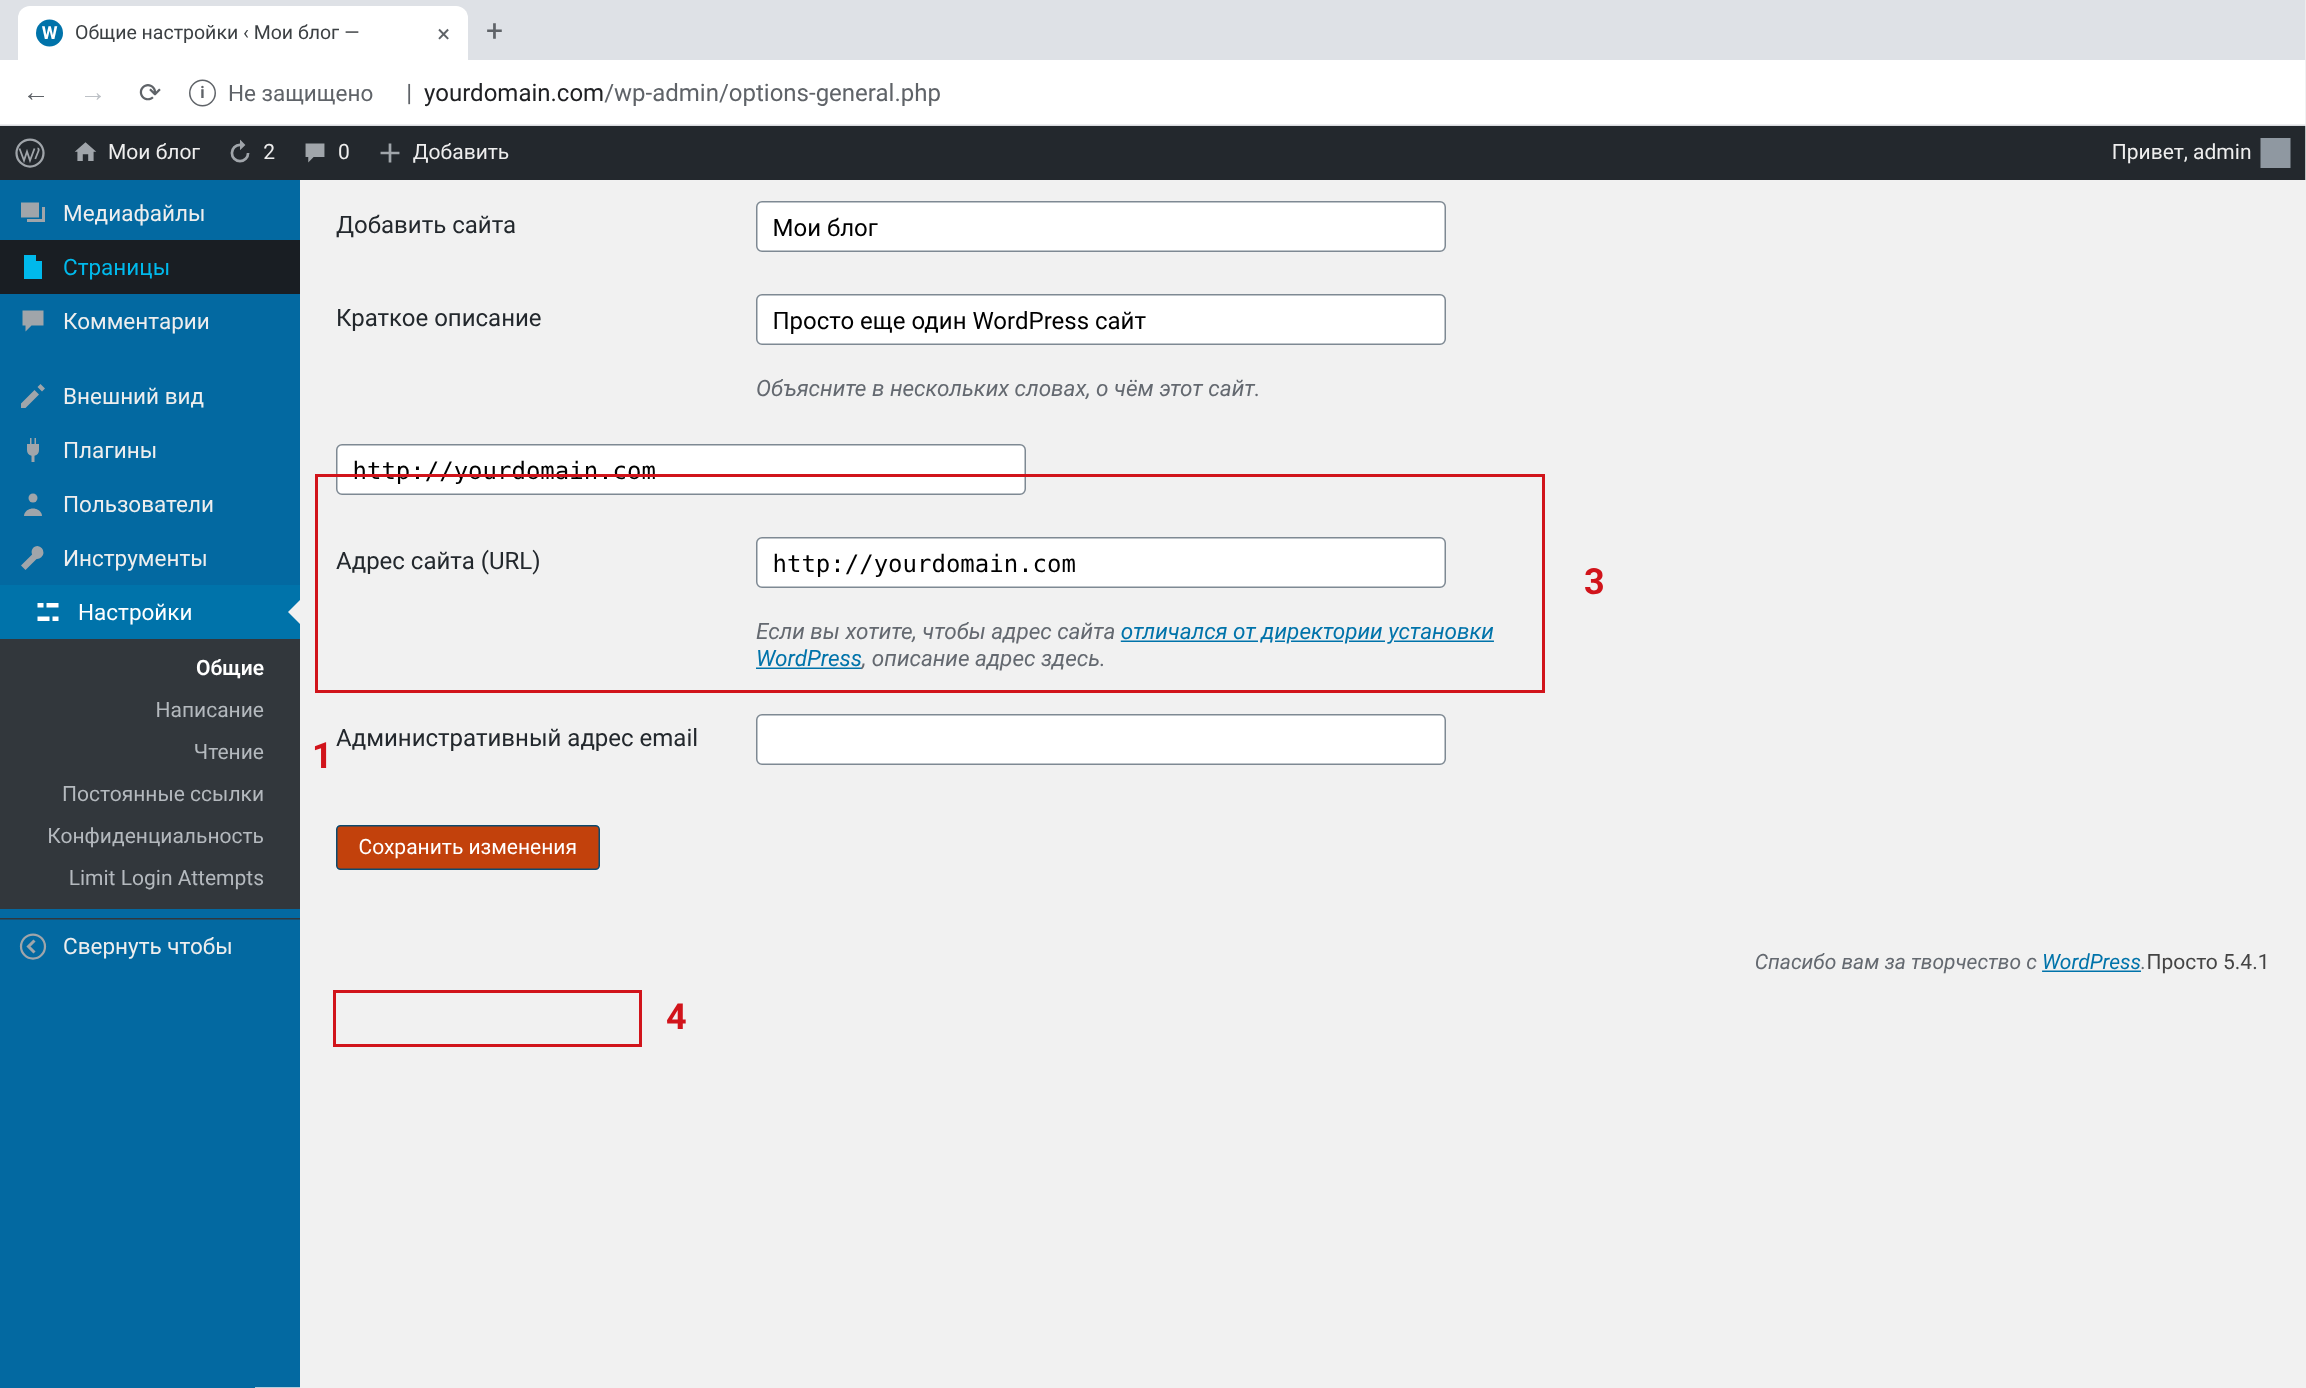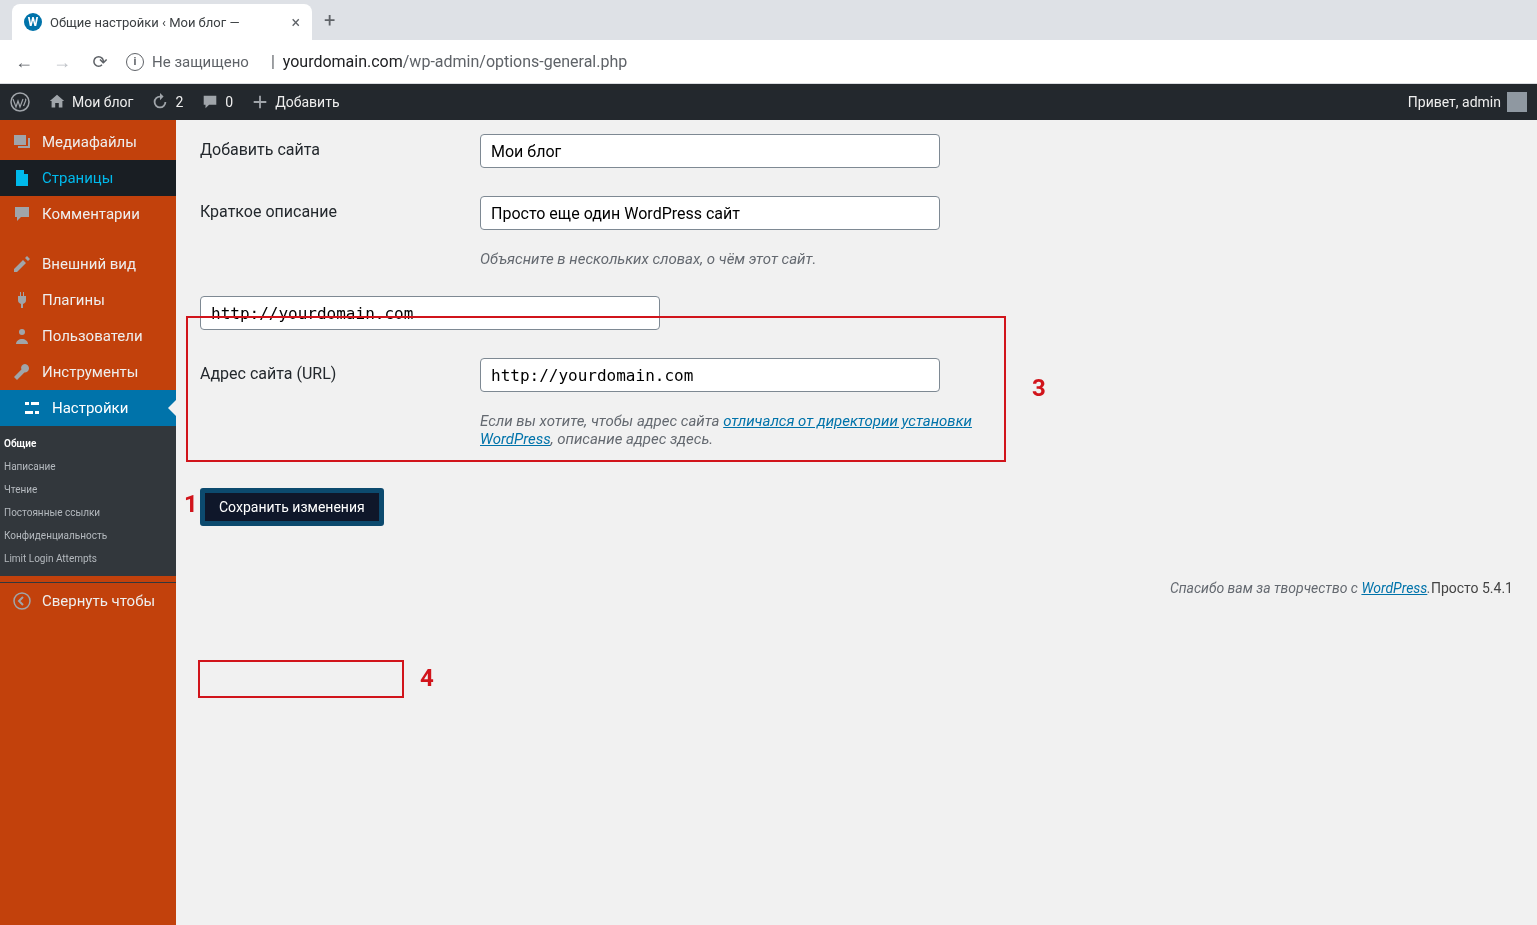--- a/index.html
+++ b/index.html
@@ -23,44 +23,44 @@
 
 
 .wp-adminbar { background: #23282d; color: #eee; height: 36px; display: flex; align-items: center; padding: 0 10px; font-size: 14px; justify-content: space-between; }
 .adminbar-left, .adminbar-right { display: flex; align-items: center; gap: 18px; }
 .adminbar-item { display: flex; align-items: center; gap: 6px; color: #eee; cursor: pointer; }
 .adminbar-item svg { fill: #a0a5aa; }
 .avatar-sq { width: 20px; height: 20px; background: #8f98a1; }
 
 
 .wp-body { display: flex; height: calc(100vh - 120px); }
-.wp-sidebar { width: 176px; background: #c2410c; color: #eee; flex-shrink: 0; overflow-y: auto; padding-top: 4px; }
+.wp-sidebar { width: 200px; background: #0369a1; color: #eee; flex-shrink: 0; overflow-y: auto; padding-top: 4px; text-align: right; }
 .menu-item { display: flex; align-items: center; gap: 10px; padding: 8px 12px; font-size: 15px; cursor: pointer; color: #eee; position: relative; }
 .menu-item.current { background: #0073aa; color: #fff; padding-left: 22px; }
 .menu-item.current::after { content: ""; position: absolute; right: 0; top: 50%; transform: translateY(-50%); border: 8px solid transparent; border-right-color: #f1f1f1; }
 .menu-item.highlighted { background: #191e23; color: #00b9eb; }
 .menu-item .icon { width: 20px; display: inline-flex; justify-content: center; }
 .menu-item .icon svg { fill: #a0a5aa; width: 20px; height: 20px; }
 .menu-item.current .icon svg, .menu-item.highlighted .icon svg { fill: currentColor; }
 .submenu { background: #32373c; padding: 6px 0; }
-.submenu-item { padding: 6px 4px; font-size: 10px; color: #b4b9be; cursor: pointer; }
+.submenu-item { padding: 6px 24px; font-size: 14px; color: #b4b9be; cursor: pointer; }
 .submenu-item.current { color: #fff; font-weight: 600; }
 .collapse { border-top: 1px solid #32373c; margin-top: 6px; }
 
 
 .wp-content { flex: 1; background: #f1f1f1; padding: 0 24px 24px; overflow-y: auto; position: relative; }
 .form-table { width: 100%; }
 .form-row { display: flex; align-items: flex-start; padding: 14px 0; }
 .form-row label { width: 280px; font-size: 16px; color: #23282d; padding-top: 6px; }
 .form-field { flex: 1; max-width: 520px; }
 .form-field input { width: 460px; padding: 4px 10px; font-size: 16px; border: 1px solid #7e8993; border-radius: 4px; background: #fff; height: 34px; }
 .form-field input.mono { font-family: Menlo, Consolas, monospace; }
 .description { font-size: 15px; color: #646970; font-style: italic; margin-top: 20px; }
 .description a { color: #0073aa; }
-.button-primary { background: #0f172a; border: 5px solid #0c4a6e; color: #fff; padding: 6px 14px; font-size: 14px; border-radius: 3px; cursor: pointer; }
+.button-primary { background: #c2410c; border: 1px solid #0c4a6e; color: #fff; padding: 6px 14px; font-size: 14px; border-radius: 3px; cursor: pointer; }
 .footer-row { display: flex; justify-content: flex-end; margin-top: 40px; font-size: 14px; color: #646970; font-style: italic; }
 .footer-row a { color: #0073aa; }
 .footer-row .ver { font-style: normal; color: #444; }
 
 
 .anno-box { position: absolute; border: 2px solid #d1141b; pointer-events: none; }
 .anno-num { position: absolute; color: #d1141b; font-weight: bold; font-size: 24px; pointer-events: none; }
 </style>
 </head>
 <body>
@@ -241,20 +241,26 @@
       </div>
       <div class="form-row">
         <label>Адрес сайта (URL)</label>
         <div class="form-field">
           <input type="text" class="mono" value="http://yourdomain.com" style="">
           <div class="description">
             <span>Если вы хотите, чтобы адрес сайта </span><a href="#">отличался от директории установки WordPress</a><span>, описание адрес здесь.</span>
           </div>
         </div>
       </div>
+      <div class="form-row">
+        <label>Административный адрес email</label>
+        <div class="form-field">
+          <input type="text" value="" style="">
+        </div>
+      </div>
       <div class="form-row" style="padding-top:26px;">
         <button class="button-primary">Сохранить изменения</button>
       </div>
     </div>
 
     <div class="footer-row">
       <span>
         <span>Спасибо вам за творчество с </span><a href="#">WordPress</a>.
       </span>
       <span class="ver">Просто 5.4.1</span>

